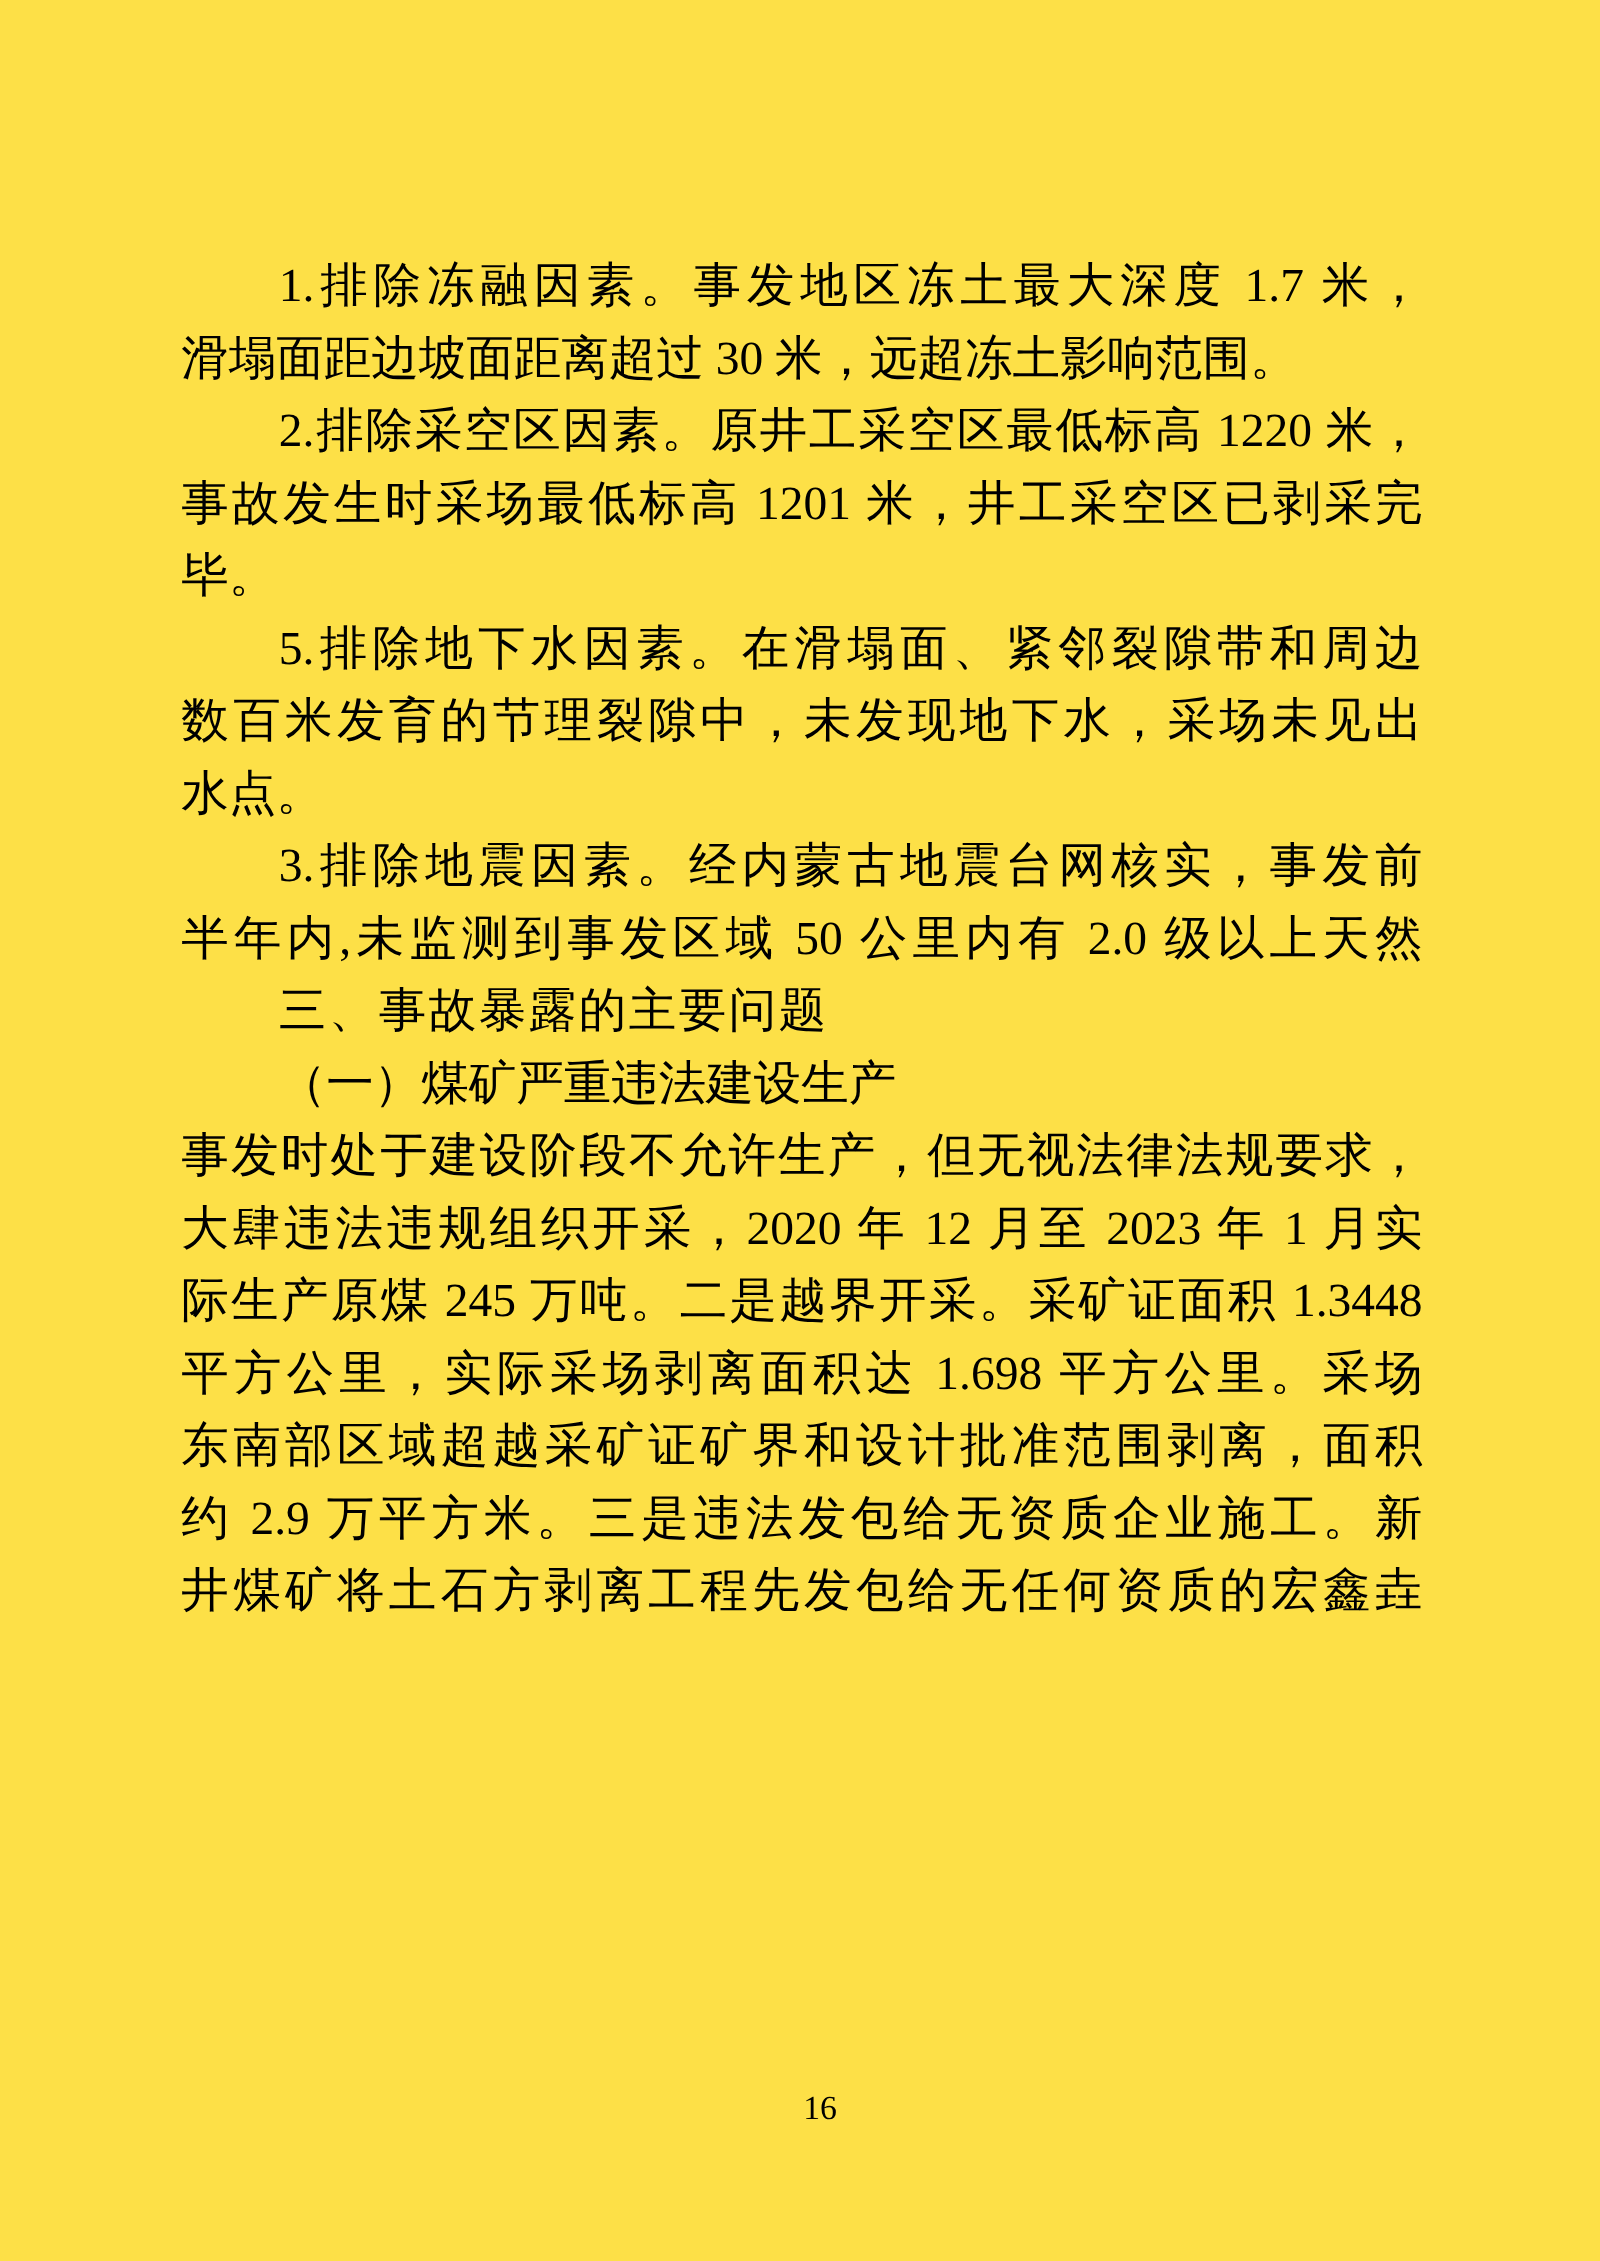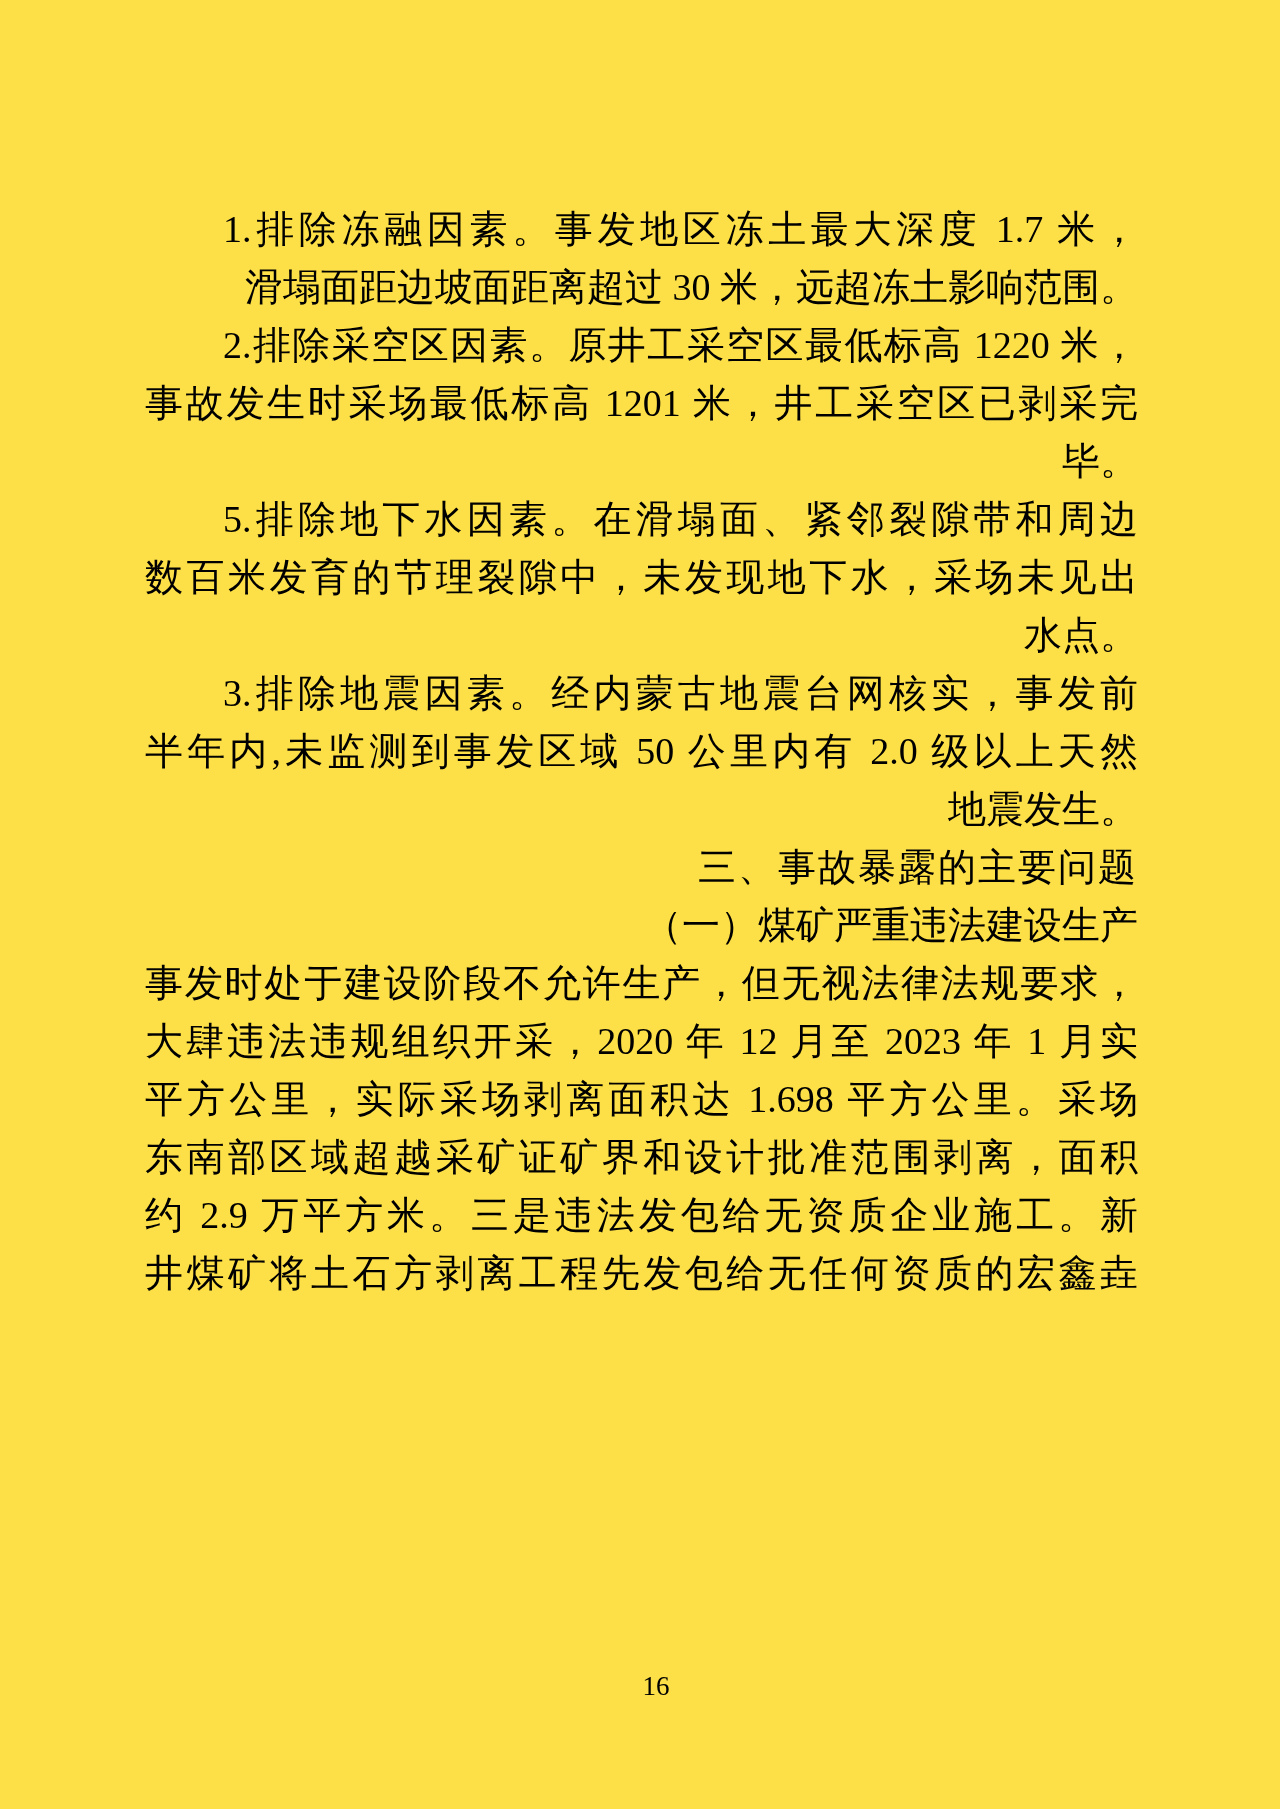--- a/index.html
+++ b/index.html
@@ -29,21 +29,21 @@
     height: 58px;
     overflow: hidden;
     white-space: normal;
     color: #000000;
   }
   .line.indent { text-indent: 78px; }
   .line.j {
     text-align: justify;
     text-align-last: justify;
   }
-  .line.nj { text-align: right; }
+  .line.nj { text-align: left; }
   .run { font-weight: normal; }
   .run.bold { font-weight: normal; }
   .heading1 .line {
     font-family: "Liberation Sans", "DejaVu Sans", sans-serif;
     font-weight: bold;
     letter-spacing: 2px;
   }
   .heading2 .line {
     font-weight: bold;
   }
@@ -76,31 +76,31 @@
         <div class="line nj"><span class="run">毕。</span></div>
       </div>
       <div class="para body">
         <div class="line indent j"><span class="run">5.排除地下水因素。在滑塌面、紧邻裂隙带和周边</span></div>
         <div class="line j"><span class="run">数百米发育的节理裂隙中，未发现地下水，采场未见出</span></div>
         <div class="line nj"><span class="run">水点。</span></div>
       </div>
       <div class="para body">
         <div class="line indent j"><span class="run">3.排除地震因素。经内蒙古地震台网核实，事发前</span></div>
         <div class="line j"><span class="run">半年内,未监测到事发区域 50 公里内有 2.0 级以上天然</span></div>
-        <div class="line nj"><span class="run">地震发生。</span></div>
       </div>
       <div class="para heading1">
         <div class="line indent nj"><span class="run bold">三、事故暴露的主要问题</span></div>
       </div>
       <div class="para heading2">
         <div class="line indent nj"><span class="run bold">（一）煤矿严重违法建设生产</span></div>
       </div>
       <div class="para body">
         <div class="line j"><span class="run">事发时处于建设阶段不允许生产，但无视法律法规要求，</span></div>
         <div class="line j"><span class="run">大肆违法违规组织开采，2020 年 12 月至 2023 年 1 月实</span></div>
+        <div class="line j"><span class="run">际生产原煤 245 万吨。</span><span class="run bold">二是</span><span class="run">越界开采。采矿证面积 1.3448</span></div>
         <div class="line j"><span class="run">平方公里，实际采场剥离面积达 1.698 平方公里。采场</span></div>
         <div class="line j"><span class="run">东南部区域超越采矿证矿界和设计批准范围剥离，面积</span></div>
         <div class="line j"><span class="run">约 2.9 万平方米。</span><span class="run bold">三是</span><span class="run">违法发包给无资质企业施工。新</span></div>
         <div class="line j"><span class="run">井煤矿将土石方剥离工程先发包给无任何资质的宏鑫垚</span></div>
       </div>
     </div>
   <div class="footer">
     <span class="page-number">16</span>
   </div>
 </div>

